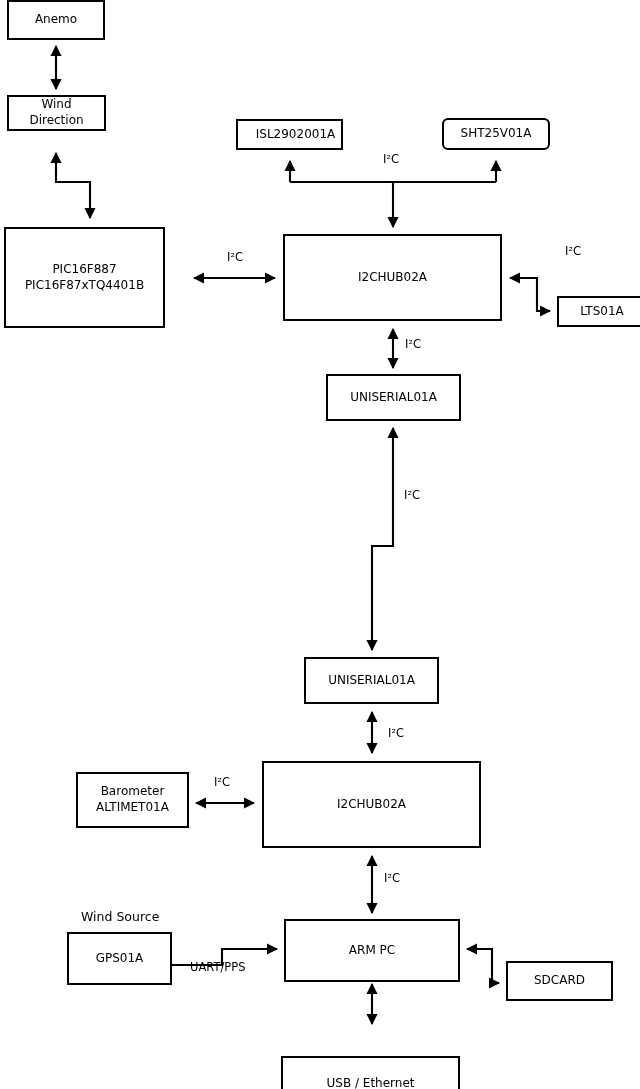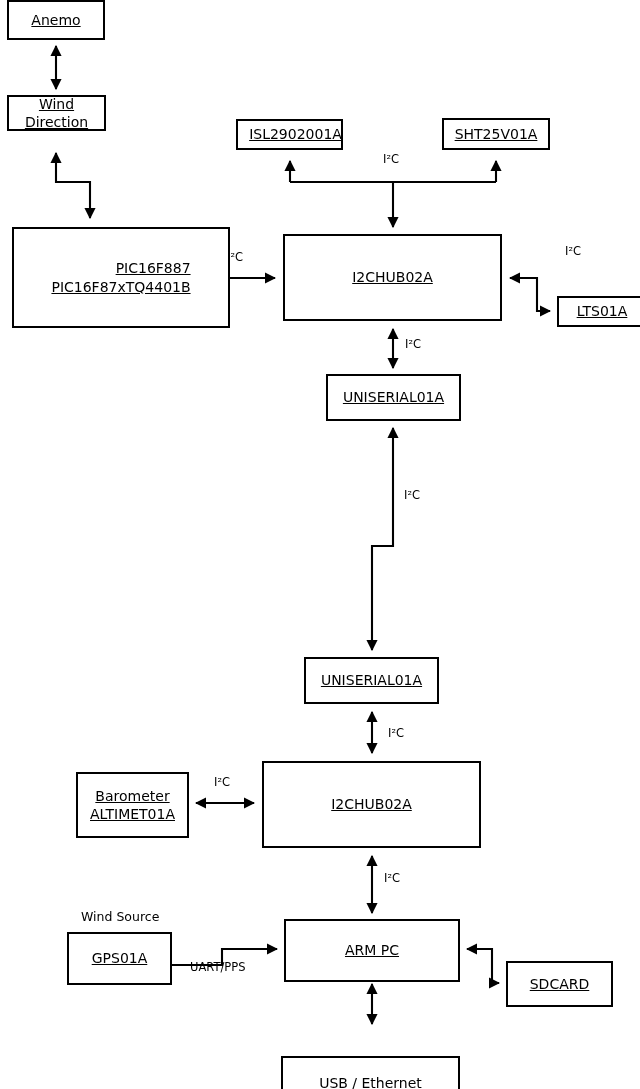--- a/index.html
+++ b/index.html
@@ -28,26 +28,25 @@
   }
   .node {
     position: absolute;
     box-sizing: border-box;
     border: 2px solid #000000;
     background: #ffffff;
     display: flex;
     align-items: center;
     justify-content: center;
     text-align: center;
-    font-size: 14px;
+    font-size: 12px;
     line-height: 1.32;
     color: #000000;
     white-space: pre-line;
     z-index: 2;
-    text-decoration: underline;
   }
   .wire-label {
     position: absolute;
     font-size: 11.5px;
     color: #000000;
     white-space: nowrap;
     z-index: 3;
     background: transparent;
     text-align: center;
   }
@@ -101,45 +100,45 @@
 
       <line x1="372" y1="984" x2="372" y2="1024" marker-start="url(#arrow)" marker-end="url(#arrow)"></line>
     </g>
   </svg>
 
   <div class="node" style="left:7px; top:0px; width:98px; height:40px;">Anemo</div>
 
   <div class="node" style="left:7px; top:95px; width:99px; height:36px;">Wind
 Direction</div>
 
-  <div class="node" style="left:12px; top:227px; width:218px; height:101px;text-align:right;">PIC16F887
+  <div class="node" style="left:4px; top:227px; width:161px; height:101px;">PIC16F887
 PIC16F87xTQ4401B</div>
 
   <div class="node" style="left:236px; top:119px; width:107px; height:31px;padding-left:12px;">ISL2902001A</div>
 
-  <div class="node" style="left:442px; top:118px; width:108px; height:32px;">SHT25V01A</div>
+  <div class="node" style="left:442px; top:118px; width:108px; height:32px;border-radius:6px;">SHT25V01A</div>
 
   <div class="node" style="left:283px; top:234px; width:219px; height:87px;">I2CHUB02A</div>
 
   <div class="node" style="left:557px; top:296px; width:90px; height:31px;">LTS01A</div>
 
   <div class="node" style="left:326px; top:374px; width:135px; height:47px;">UNISERIAL01A</div>
 
   <div class="node" style="left:304px; top:657px; width:135px; height:47px;">UNISERIAL01A</div>
 
   <div class="node" style="left:262px; top:761px; width:219px; height:87px;">I2CHUB02A</div>
 
-  <div class="node" style="left:76px; top:772px; width:113px; height:66px;">Barometer
+  <div class="node" style="left:76px; top:772px; width:113px; height:56px;">Barometer
 ALTIMET01A</div>
 
   <div class="node" style="left:67px; top:932px; width:105px; height:53px;">GPS01A</div>
 
   <div class="node" style="left:284px; top:919px; width:176px; height:63px;">ARM PC</div>
 
-  <div class="node" style="left:506px; top:961px; width:107px; height:46px;">SDCARD</div>
+  <div class="node" style="left:506px; top:961px; width:107px; height:40px;">SDCARD</div>
 
   <div class="node" style="left:281px; top:1031px; width:179px; height:55px;margin-top:25px;">USB / Ethernet</div>
 
   <div class="wire-label" style="left:227px; top:250px;">I²C</div>
 
   <div class="wire-label" style="left:383px; top:152px;">I²C</div>
 
   <div class="wire-label" style="left:565px; top:244px;">I²C</div>
 
   <div class="wire-label" style="left:405px; top:337px;">I²C</div>

